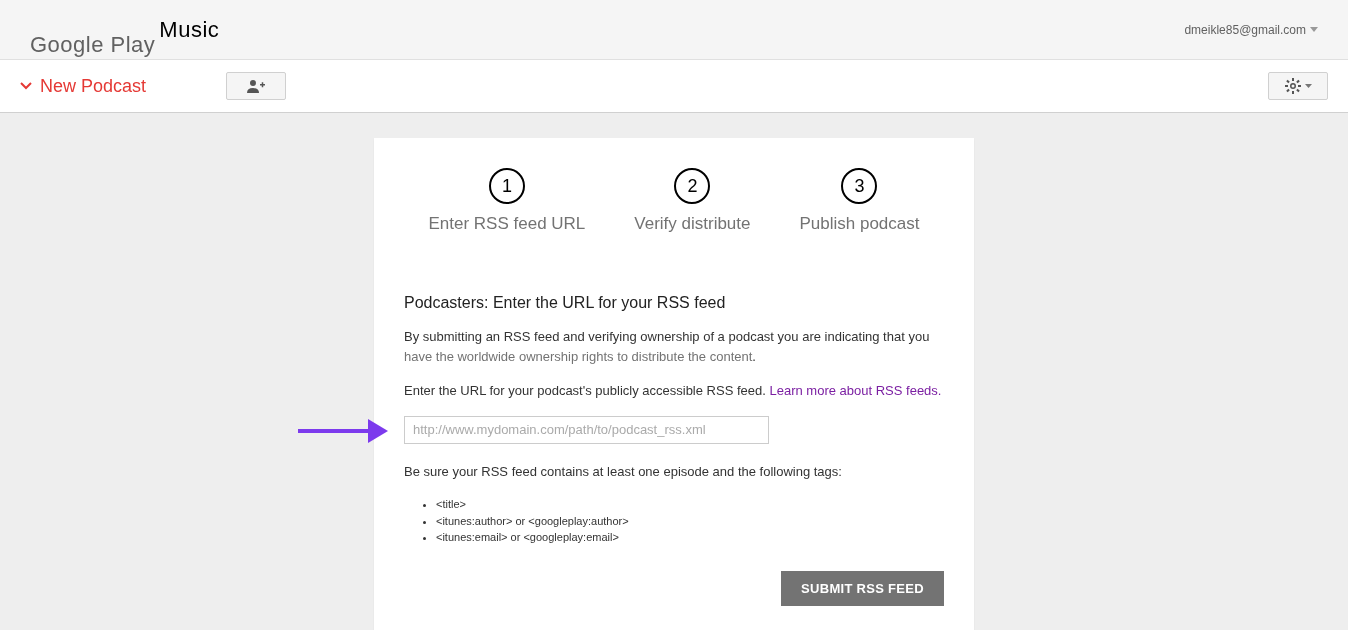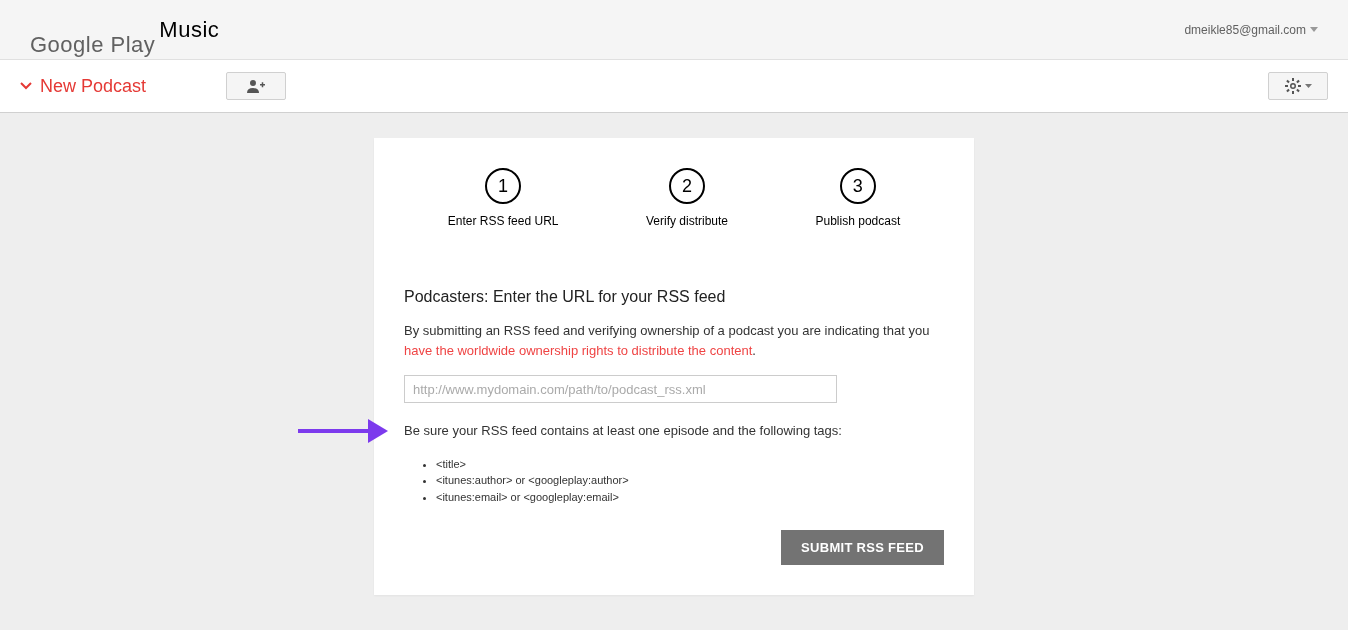--- a/index.html
+++ b/index.html
@@ -122,48 +122,48 @@
       height: 36px;
       border: 2px solid #000;
       border-radius: 50%;
       display: flex;
       align-items: center;
       justify-content: center;
       font-size: 18px;
       font-weight: 400;
     }
     .step-label {
-      font-size: 12px;
-      color: #000000;
+      font-size: 17px;
+      color: #737373;
       text-align: right;
     }
     .card-heading {
       font-size: 16px;
       color: #222;
       font-weight: 400;
       margin-bottom: 15px;
     }
     .card-text {
       font-size: 13px;
       line-height: 1.5;
       color: #333;
       margin-bottom: 15px;
     }
     .link-blue {
-      color: #ef4444;
+      color: #737373;
       text-decoration: none;
       cursor: pointer;
     }
     .link-purple {
       color: #7b1fa2;
       text-decoration: none;
       cursor: pointer;
     }
     .rss-input {
-      width: 433px;
+      width: 365px;
       height: 28px;
       border: 1px solid #ccc;
       padding: 4px 8px;
       font-size: 13px;
       color: #333;
       margin-bottom: 18px;
     }
     .rss-input::placeholder {
       color: #aaa;
     }
@@ -285,20 +285,23 @@
         <div class="step-label">Publish podcast</div>
       </div>
     </div>
 
     <h2 class="card-heading">Podcasters: Enter the URL for your RSS feed</h2>
 
     <p class="card-text">
       <span>By submitting an RSS feed and verifying ownership of a podcast you are indicating that you </span><a class="link-blue">have the worldwide ownership rights to distribute the content</a><span>.</span>
     </p>
 
+    <p class="card-text">
+      <span>Enter the URL for your podcast's publicly accessible RSS feed. </span><a class="link-purple">Learn more about RSS feeds.</a>
+    </p>
 
     <input type="text" class="rss-input" placeholder="http://www.mydomain.com/path/to/podcast_rss.xml" style="">
 
     <p class="card-text">Be sure your RSS feed contains at least one episode and the following tags:</p>
 
     <ul class="tag-list">
       <li>&lt;title&gt;</li>
       <li>&lt;itunes:author&gt; or &lt;googleplay:author&gt;</li>
       <li>&lt;itunes:email&gt; or &lt;googleplay:email&gt;</li>
     </ul>

